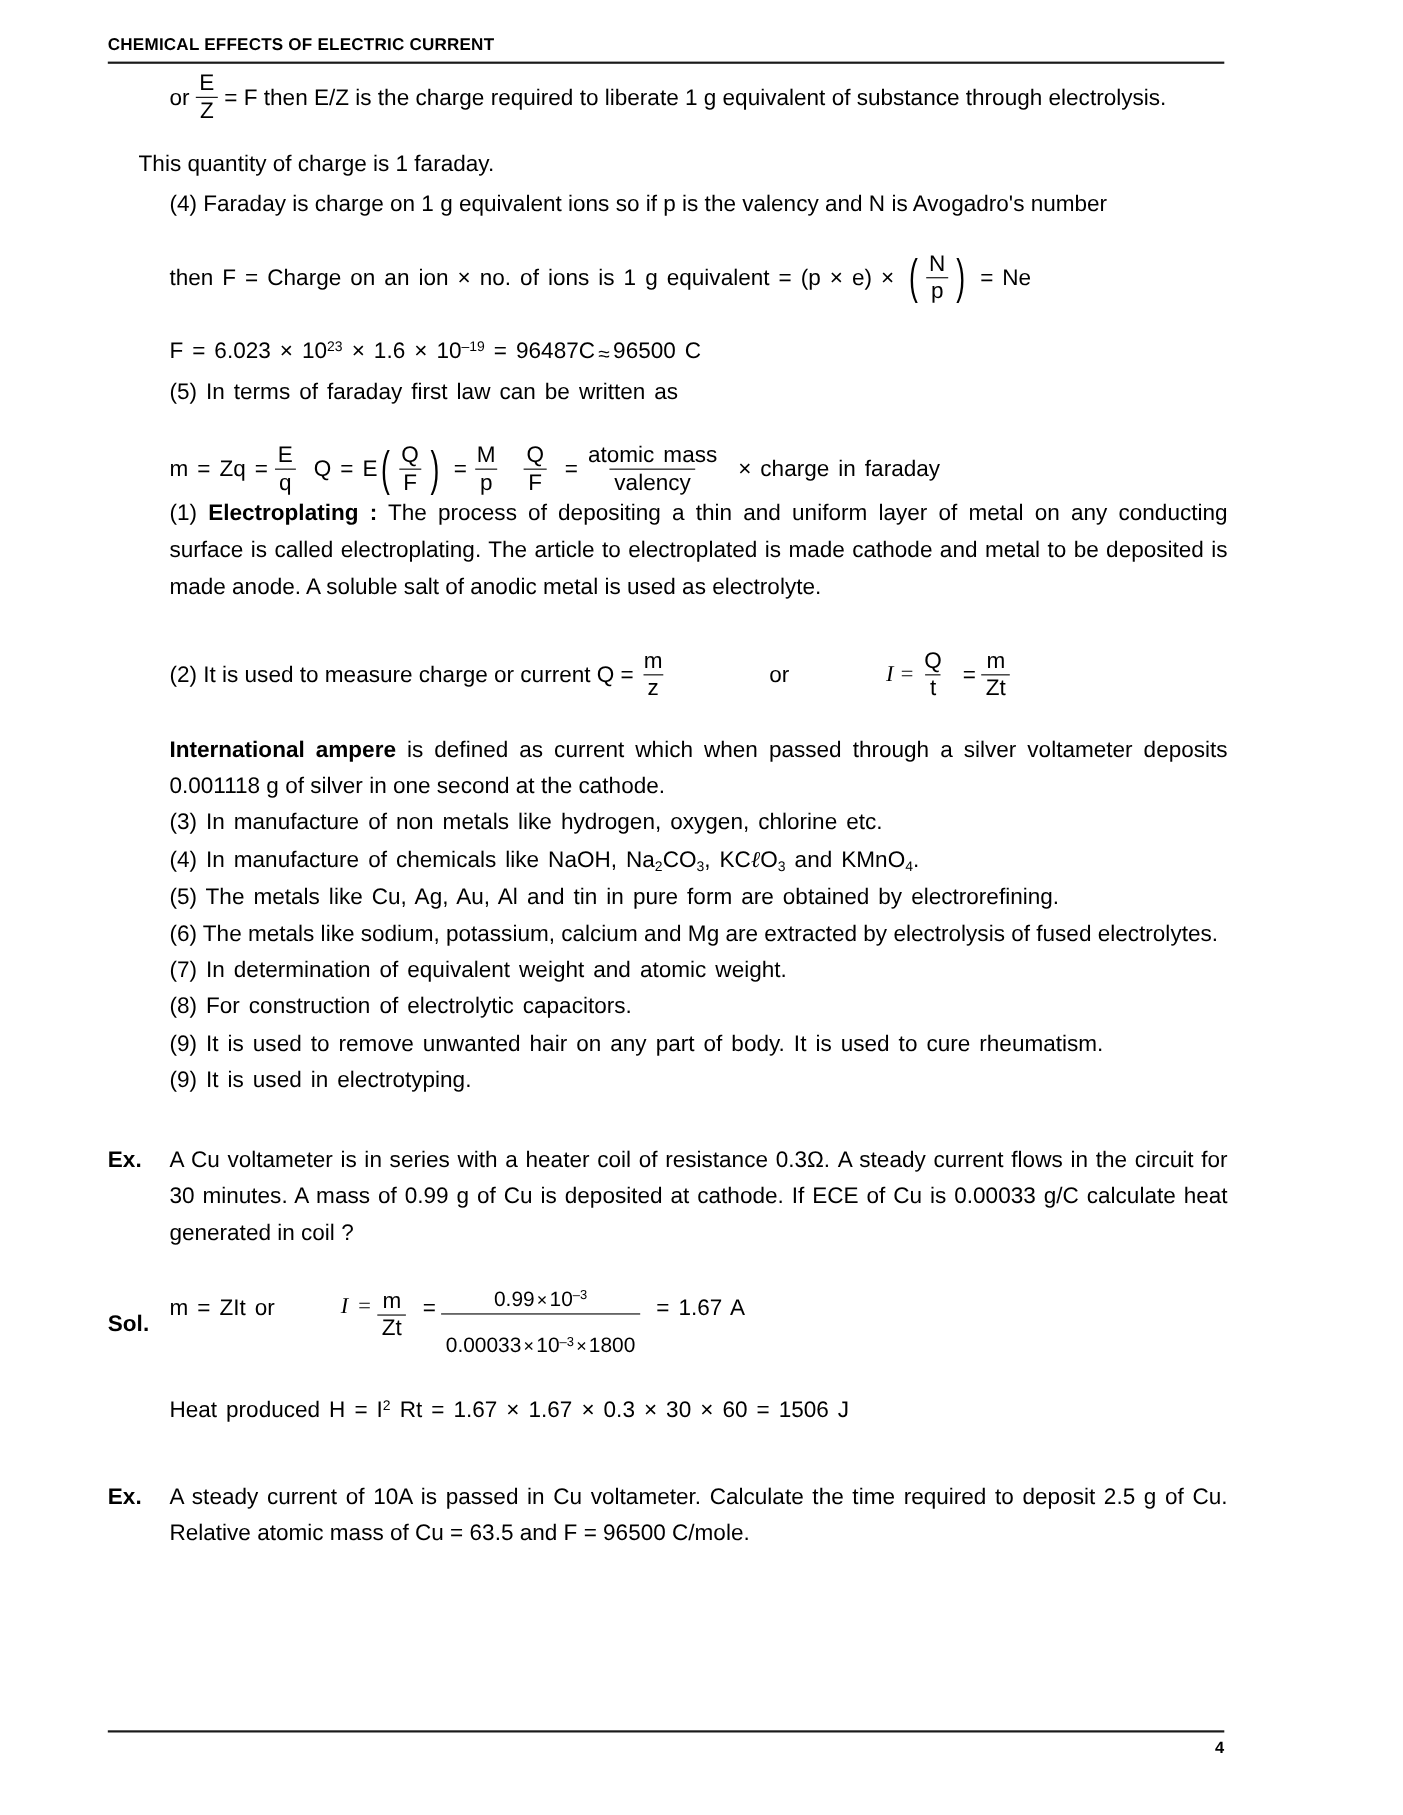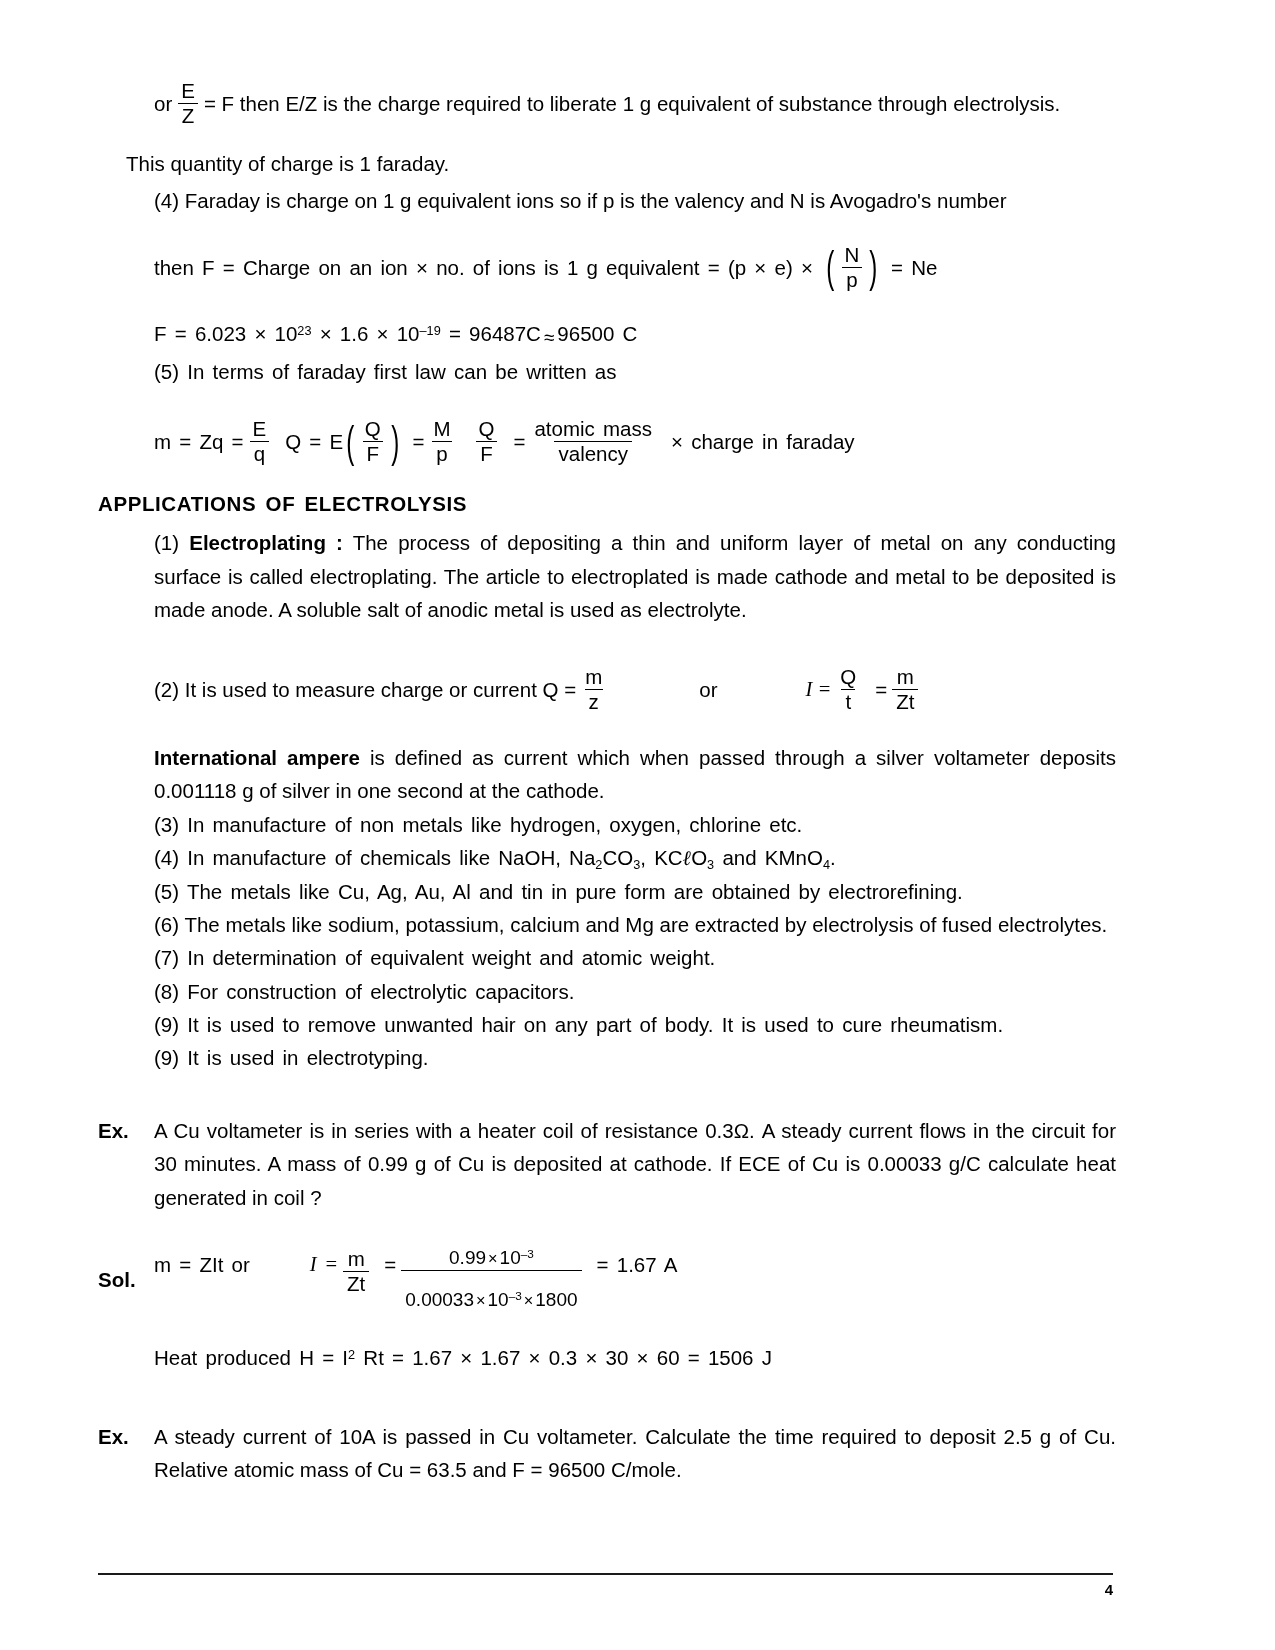--- a/index.html
+++ b/index.html
@@ -53,21 +53,21 @@
   }
   .footer-page {
     text-align: right;
     font-size: 15px;
     font-weight: bold;
     margin-top: 6px;
   }
   
   .content {
     position: absolute;
-    top: 80px;
+    top: 65px;
     left: 98px;
     width: 1018px;
     font-size: 20.5px;
     line-height: 1.62;
   }
   .para {
     margin-left: 56px;
     text-align: justify;
     text-justify: inter-word;
   }
@@ -139,20 +139,24 @@
   .gap-lg { display: inline-block; width: 60px; }
   .gap-xl { display: inline-block; width: 88px; }
   .ital { font-style: italic; font-family: "Liberation Serif", serif; }
   .small-times { font-size: 0.86em; }
 </style>
 </head>
 <body>
 
 <div class="page">
 
+  <div class="header">
+    <div class="header-title">CHEMICAL EFFECTS OF ELECTRIC CURRENT</div>
+    <div class="header-rule"></div>
+  </div>
 
   <div class="content">
 
     <div class="mathline" style="margin-left:56px;">
       <span>or</span>
       <span class="frac">
         <span class="num">E</span>
         <span class="den">Z</span>
       </span>
       <span>= F then E/Z is the charge required to liberate 1 g equivalent of substance through electrolysis.</span>
@@ -213,21 +217,20 @@
       <span class="gap-sm"></span>
       <span>=</span>
       <span class="frac">
         <span class="num">atomic mass</span>
         <span class="den">valency</span>
       </span>
       <span class="gap-sm"></span>
       <span>× charge in faraday</span>
     </div>
 
-    <div class="section-head">APPLICATIONS OF ELECTROLYSIS</div>
 
     <div class="para">
       <span>(1)</span>
       <b>Electroplating :</b>
       <span>The process of depositing a thin and uniform layer of metal on any conducting surface is called electroplating. The article to electroplated is made cathode and metal to be deposited is made anode. A soluble salt of anodic metal is used as electrolyte.</span>
     </div>
 
     <div class="mathline" style="margin-top:40px;">
       <span>(2) It is used to measure charge or current Q =</span>
       <span class="frac">

